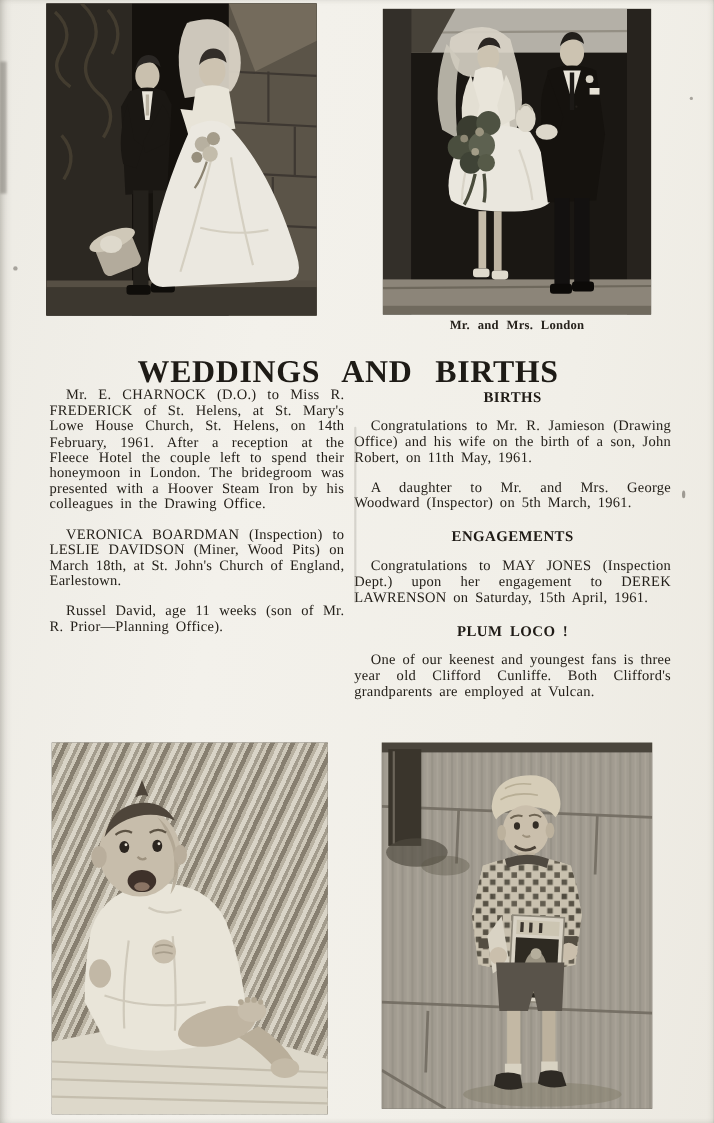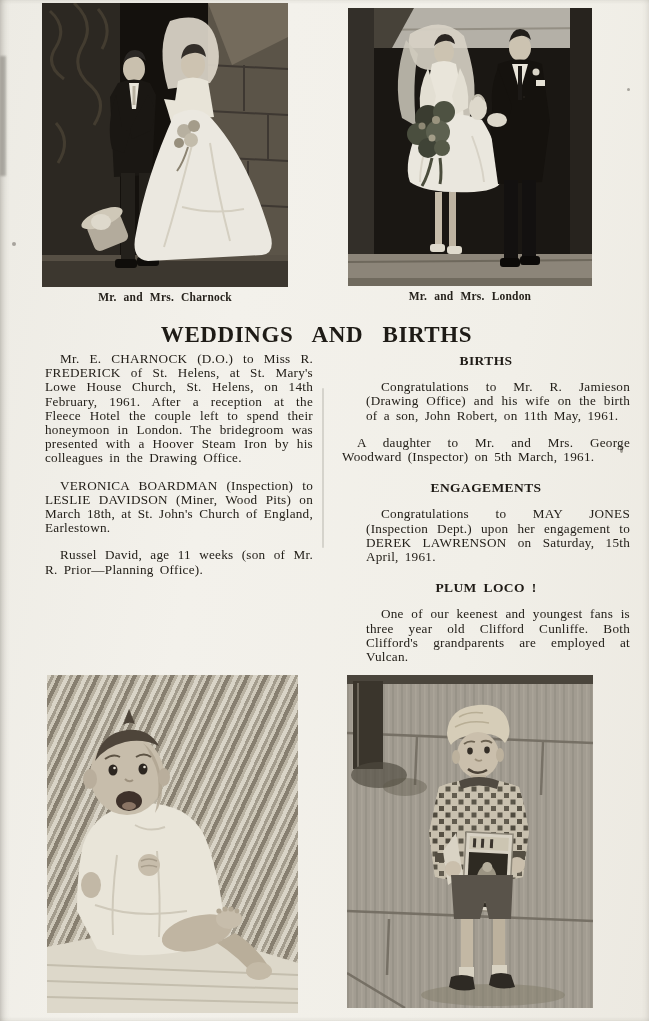--- a/index.html
+++ b/index.html
@@ -11,34 +11,34 @@
     box-shadow:inset 6px 0 10px -6px rgba(60,55,45,.45), inset -3px 0 8px -5px rgba(60,55,45,.3);
   }
   .photo{position:absolute;overflow:hidden;background:#6b665d;}
   .photo svg{display:block;width:100%;height:100%;}
   .caption{
     position:absolute;text-align:center;font-weight:bold;
     font-size:11.5px;letter-spacing:.2px;word-spacing:4px;color:#26221c;white-space:nowrap;
   }
   .title{
     position:absolute;left:0;right:16px;top:322px;margin:0;text-align:center;
-    font-size:23px;font-weight:bold;letter-spacing:.6px;word-spacing:13px;color:#1e1b16;
+    font-size:29px;font-weight:bold;letter-spacing:.6px;word-spacing:13px;color:#1e1b16;
   }
   .col{
     position:absolute;top:352px;font-size:13.2px;line-height:14.2px;
     text-align:justify;letter-spacing:.25px;word-spacing:2.6px;color:#24201a;
   }
   .col-left{left:45px;width:268px;font-family:Liberation Serif, serif;}
-  .col-right{left:342px;width:288px;}
+  .col-right{left:322px;width:288px;}
   .col p{margin:0 0 13px 0;text-indent:15px;}
   .col h2{
     font-size:13.5px;font-weight:bold;text-align:center;letter-spacing:.4px;word-spacing:3px;
     margin:2px 0 12px 0;color:#1f1b16;
   }
-  .col h2 + p{margin-top:0;margin-left:24px;}
+  .col h2 + p{margin-top:0;}
   .col h2.later{margin-top:17px;}
   
   .smudge{position:absolute;pointer-events:none;}
   .crease{position:absolute;left:322px;top:388px;width:2px;height:160px;background:#8d887d;opacity:.28;border-radius:2px;}
   .speck{position:absolute;background:#3c382f;border-radius:50%;}
   
   .blanket-bg{
     position:absolute;inset:0;
     background:
       repeating-linear-gradient(115deg,
@@ -103,21 +103,20 @@
         <path d="M168 140 q8 52 20 98"></path>
         <path d="M140 204 q32 8 62 2"></path>
       </g>
       <circle cx="142" cy="128" r="7" fill="#b7b0a0"></circle>
       <circle cx="152" cy="123" r="6" fill="#a49c8a"></circle>
       <circle cx="149" cy="137" r="7" fill="#c3bcab"></circle>
       <circle cx="137" cy="140" r="5" fill="#978f7d"></circle>
       <path d="M146 144 q-5 16 -11 24" stroke="#8b8371" stroke-width="2" fill="none"></path>
     </svg>
   </figure>
-  <div class="caption" style="left:42px;top:291px;width:246px;">Mr. and Mrs. Charnock</div>
 
   <figure class="photo" style="left:348px;top:8px;width:244px;height:278px;margin:0;">
     <svg viewBox="0 0 244 278" preserveAspectRatio="none">
       <rect width="244" height="278" fill="#181512"></rect>
       <rect width="244" height="40" fill="#b4b0a7"></rect>
       <line x1="0" y1="22" x2="244" y2="20" stroke="#948f84" stroke-width="2"></line>
       <polygon points="0,0 66,0 44,40 0,40" fill="#474239"></polygon>
       <rect width="26" height="278" fill="#332f29"></rect>
       <rect x="222" width="22" height="278" fill="#27231e"></rect>
       <rect x="26" y="40" width="196" height="210" fill="#1a1713"></rect>

